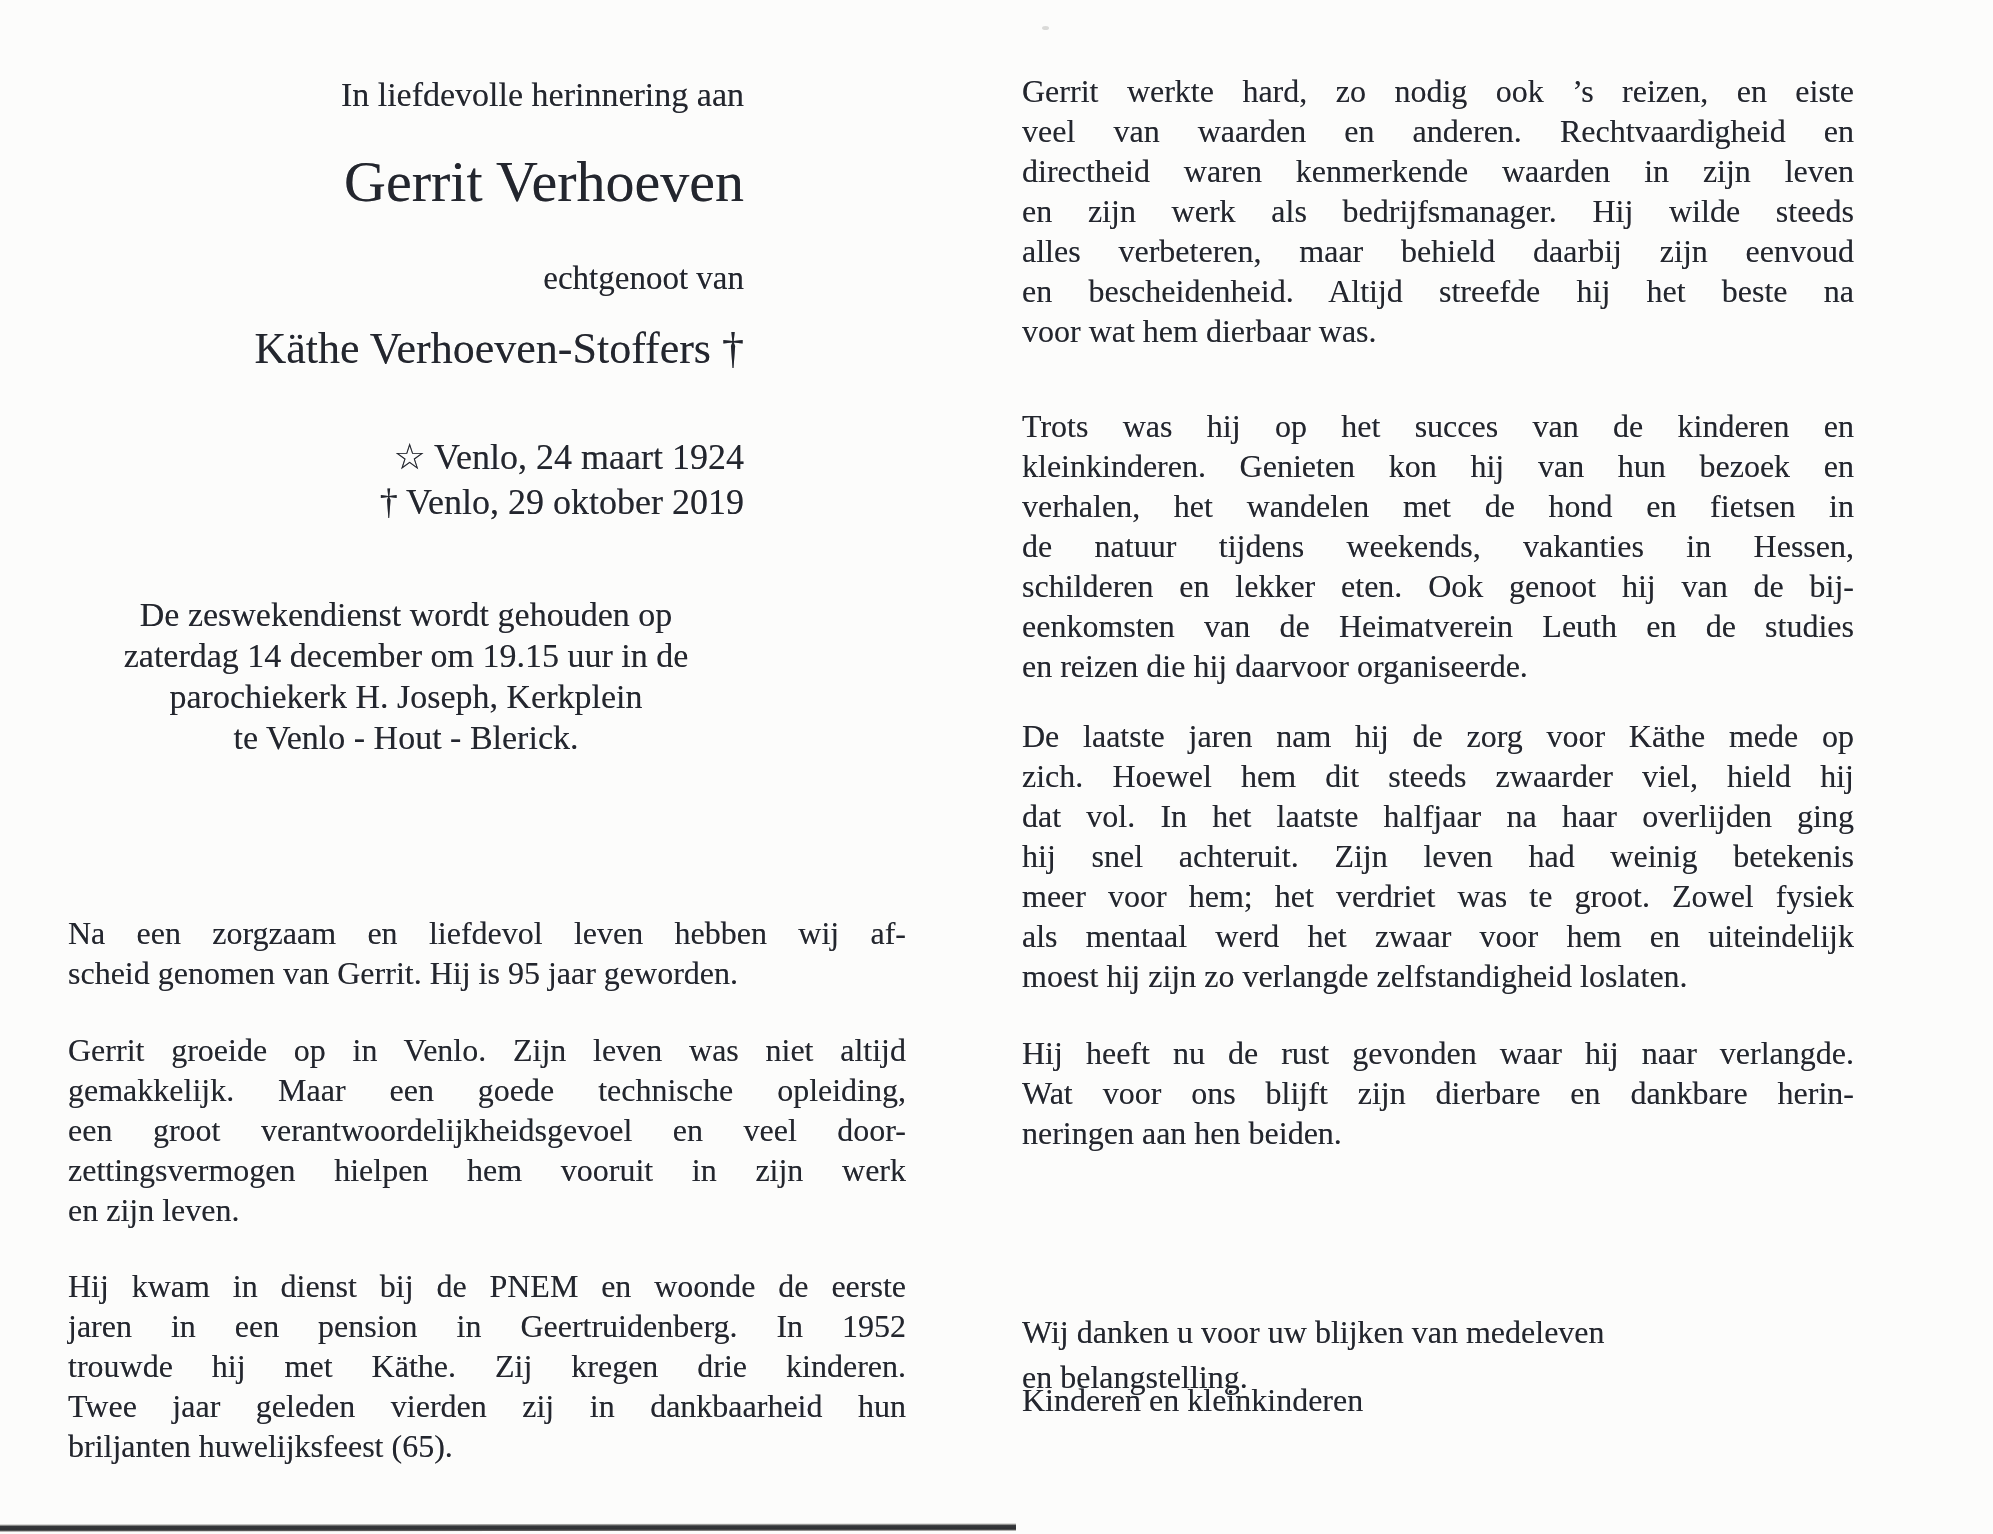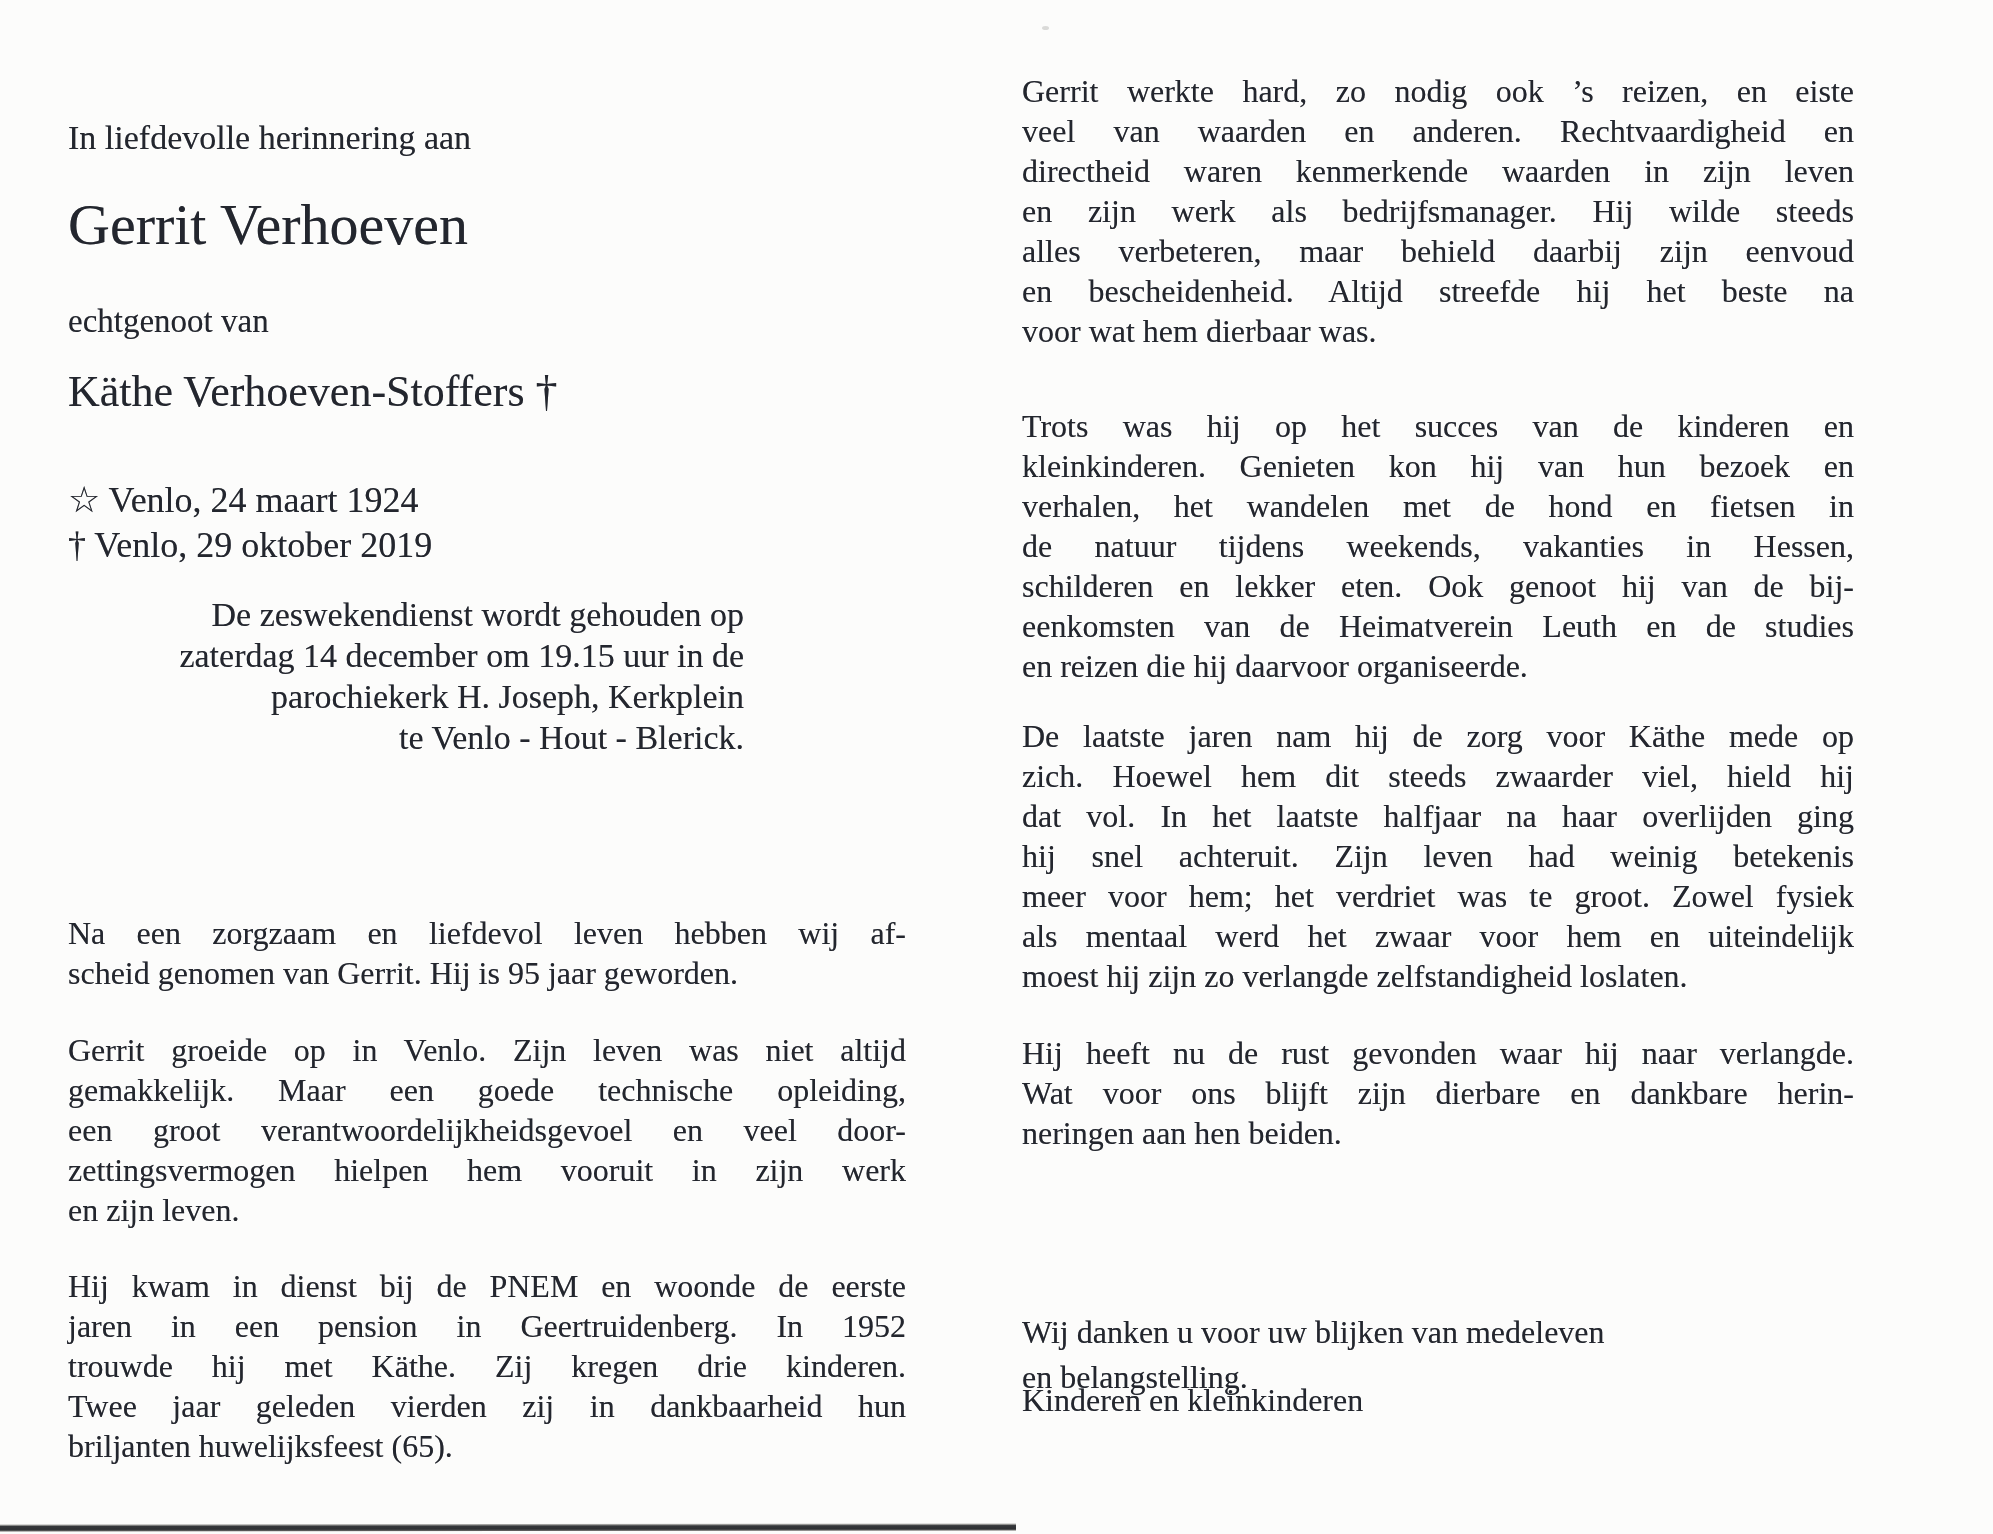--- a/index.html
+++ b/index.html
@@ -7,21 +7,21 @@
     position:relative;
     width:1993px;height:1534px;
     background:#fcfcfb;
     font-family:"Liberation Serif","DejaVu Serif",serif;
     color:#23262e;
     overflow:hidden;
     text-shadow:0 0 .6px rgba(30,33,40,.45);
   }
   .abs{position:absolute;}
   
-  .hline{position:absolute;left:68px;width:676px;text-align:left;margin-top:43px;}
+  .hline{position:absolute;left:68px;width:676px;text-align:right;}
   
   .para{position:absolute;font-size:32px;line-height:40px;}
   .jl{text-align:justify;text-align-last:justify;}
   .jl.last{text-align-last:left;}
   .plain{text-align:left;}
   
   .scan-line{
     position:absolute;left:0;top:1524px;width:1016px;height:7px;
     background:linear-gradient(to bottom,#b9b9b7 0,#8d8d8b 1px,#35373a 2px,#2f3134 5px,#6b6b69 7px);
     transform:rotate(-0.05deg);
@@ -34,21 +34,21 @@
 <div class="card">
 
   <div class="hline" style="top:76px;font-size:34px;">In liefdevolle herinnering aan</div>
   <div class="hline" style="top:148px;font-size:58px;">Gerrit Verhoeven</div>
   <div class="hline" style="top:260px;font-size:33px;">echtgenoot van</div>
   <div class="hline" style="top:323px;font-size:44px;">Käthe Verhoeven-Stoffers †</div>
 
   <div class="hline" style="top:436px;font-size:36px;">☆ Venlo, 24 maart 1924</div>
   <div class="hline" style="top:481px;font-size:36px;">† Venlo, 29 oktober 2019</div>
 
-  <div class="abs" style="left:68px;top:594px;width:676px;text-align:right;font-size:34px;line-height:41px;">
+  <div class="abs" style="left:68px;top:594px;width:676px;text-align:center;font-size:34px;line-height:41px;">
     <div>De zeswekendienst wordt gehouden op</div>
     <div>zaterdag 14 december om 19.15 uur in de</div>
     <div>parochiekerk H. Joseph, Kerkplein</div>
     <div>te Venlo - Hout - Blerick.</div>
   </div>
 
   <div class="para" style="left:68px;top:913px;width:838px;">
     <div class="jl">Na een zorgzaam en liefdevol leven hebben wij af-</div>
     <div class="jl last">scheid genomen van Gerrit. Hij is 95 jaar geworden.</div>
   </div>

